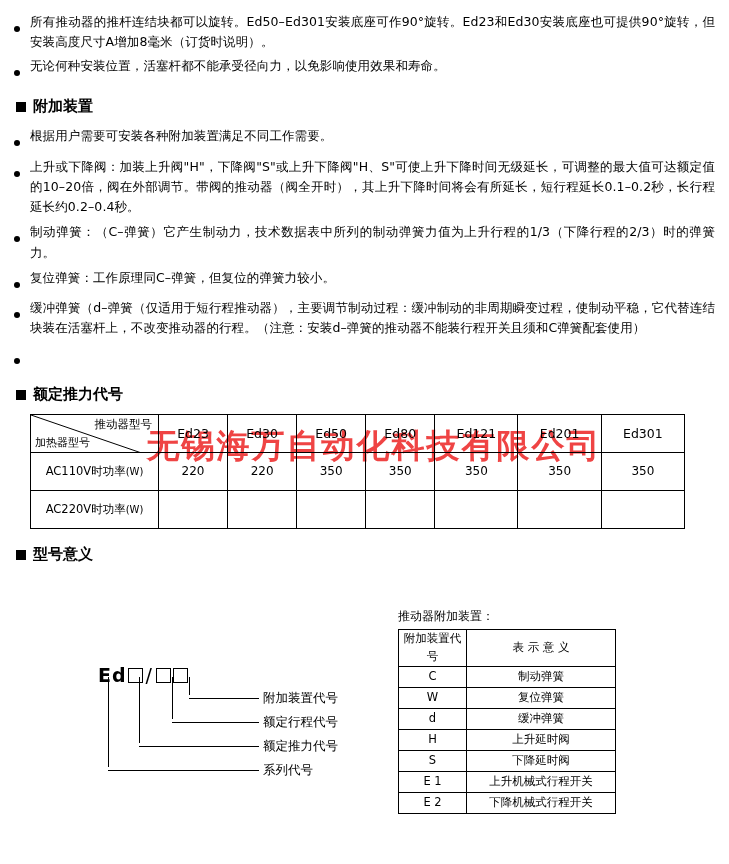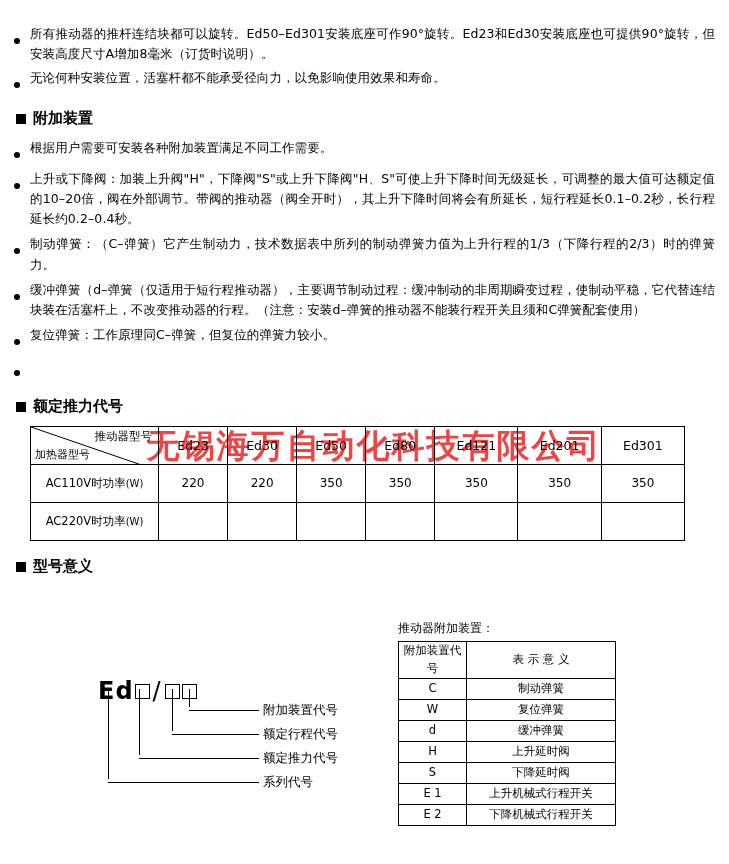--- a/index.html
+++ b/index.html
@@ -42,21 +42,21 @@
     width: 6px; height: 6px;
     border-radius: 50%;
     background: #000;
   }
   .bullet-row .txt {
     flex: 1 1 auto;
     text-align: justify;
     letter-spacing: 0.1px;
   }
 
-  .top-block { margin-top: 18px; }
+  .top-block { margin-top: 6px; }
   .top-block .txt { line-height: 1.62; }
 
   
   .section-head {
     display: flex;
     align-items: center;
     font-size: 15px;
     font-weight: bold;
     margin: 14px 0 8px 2px;
   }
@@ -148,21 +148,21 @@
   .model-left {
     position: absolute;
     left: 2px; top: 0;
     width: 360px;
   }
   .code-line {
     position: absolute;
     left: 82px; top: 54px;
     display: flex;
     align-items: center;
-    font-size: 24px;
+    font-size: 19px;
     font-weight: bold;
     letter-spacing: 1px;
   }
   .code-line .box {
     display: inline-block;
     width: 15px; height: 15px;
     border: 1px solid #000;
     margin: 0 1px;
   }
   .code-line .slash { margin: 0 2px; font-weight: normal; }
@@ -244,25 +244,25 @@
     <div class="bullet-row">
       <span class="dot"></span>
       <span class="txt">上升或下降阀：加装上升阀"H"，下降阀"S"或上升下降阀"H、S"可使上升下降时间无级延长，可调整的最大值可达额定值的10–20倍，阀在外部调节。带阀的推动器（阀全开时），其上升下降时间将会有所延长，短行程延长0.1–0.2秒，长行程延长约0.2–0.4秒。</span>
     </div>
     <div class="bullet-row">
       <span class="dot"></span>
       <span class="txt">制动弹簧：（C–弹簧）它产生制动力，技术数据表中所列的制动弹簧力值为上升行程的1/3（下降行程的2/3）时的弹簧力。</span>
     </div>
     <div class="bullet-row">
       <span class="dot"></span>
+      <span class="txt">复位弹簧：工作原理同C–弹簧，但复位的弹簧力较小。</span>
+    </div>
+    <div class="bullet-row">
+      <span class="dot"></span>
       <span class="txt">缓冲弹簧（d–弹簧（仅适用于短行程推动器），主要调节制动过程：缓冲制动的非周期瞬变过程，使制动平稳，它代替连结块装在活塞杆上，不改变推动器的行程。（注意：安装d–弹簧的推动器不能装行程开关且须和C弹簧配套使用）</span>
-    </div>
-    <div class="bullet-row">
-      <span class="dot"></span>
-      <span class="txt">复位弹簧：工作原理同C–弹簧，但复位的弹簧力较小。</span>
     </div>
     <div class="bullet-row">
       <span class="dot"></span>
     </div>
   </div>
 
   <div class="section-head">
     <span class="sq"></span>
     <span>额定推力代号</span>
   </div>

